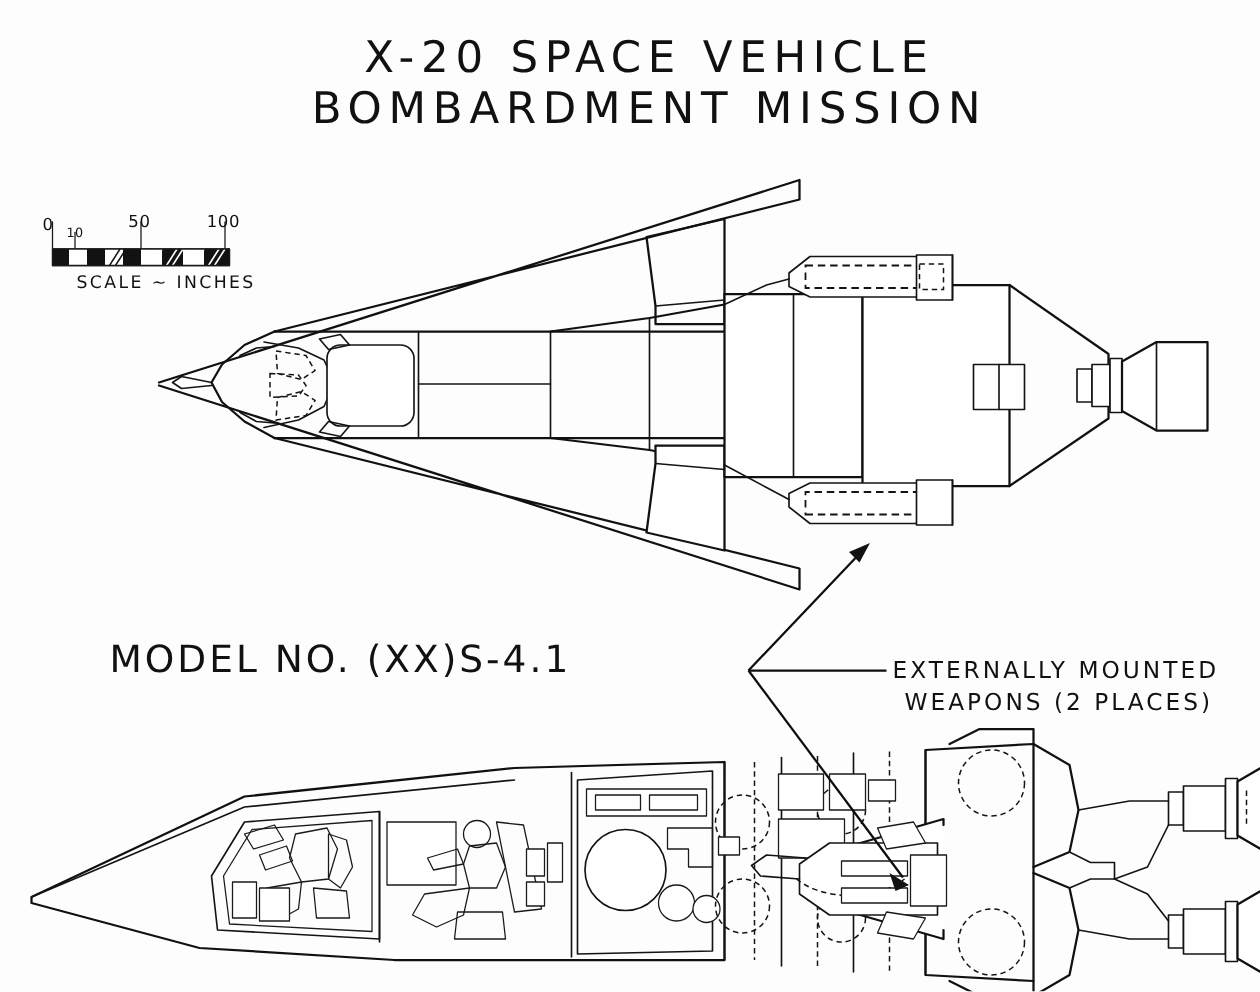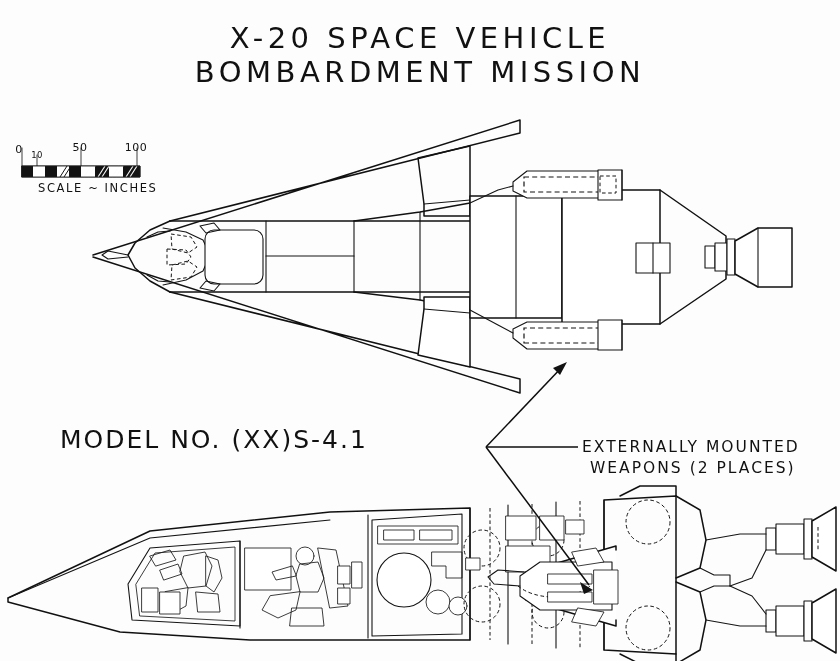--- a/index.html
+++ b/index.html
@@ -1,21 +1,21 @@
 <!DOCTYPE html>
 <html><head>
 <meta charset="utf-8">
 <style>
   html,body{margin:0;padding:0;background:#ffffff;}
   body{
     width:840px;height:661px;position:relative;overflow:hidden;
     font-family:"Liberation Sans", sans-serif;
     background:#fdfdfd;
   }
-  #stage{position:absolute;left:0;top:0;width:792px;height:661px;}
+  #stage{position:absolute;left:13px;top:0;width:792px;height:661px;}
   svg{display:block;}
 
   .ln{fill:none;stroke:#111;stroke-width:1.5;stroke-linejoin:round;stroke-linecap:round;}
   .ln-thin{fill:none;stroke:#141414;stroke-width:1.1;stroke-linejoin:round;stroke-linecap:round;}
   .ln-hair{fill:none;stroke:#1a1a1a;stroke-width:0.85;stroke-linejoin:round;stroke-linecap:round;}
   .dash{fill:none;stroke:#141414;stroke-width:1.2;stroke-dasharray:5 3.2;stroke-linecap:butt;}
   .dash-f{fill:none;stroke:#141414;stroke-width:1.0;stroke-dasharray:3.6 2.6;stroke-linecap:butt;}
   .fillw{fill:#ffffff;}
   .fillk{fill:#121212;}
   .leader{fill:none;stroke:#0d0d0d;stroke-width:1.5;stroke-linejoin:miter;stroke-linecap:butt;}

